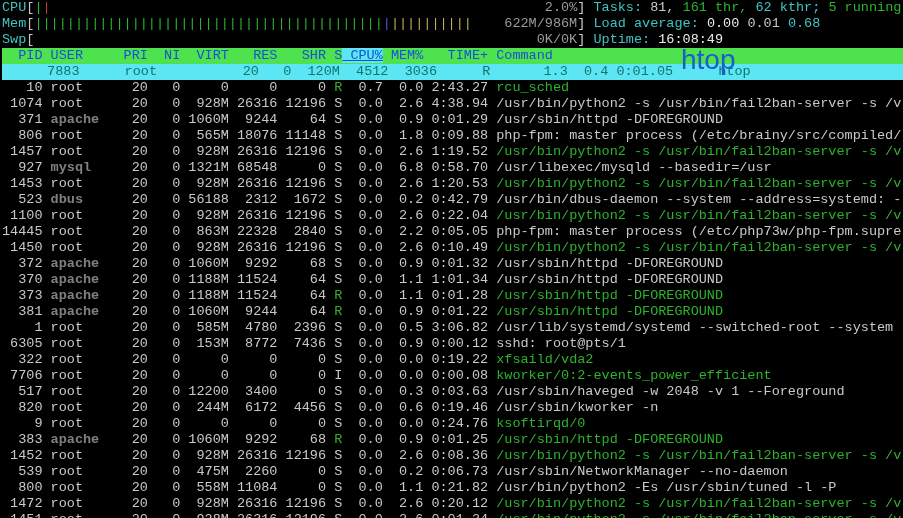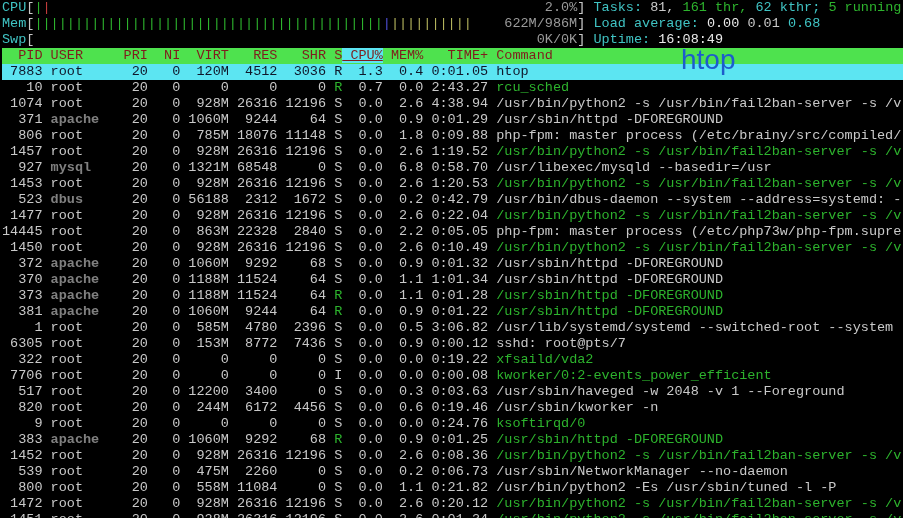--- a/index.html
+++ b/index.html
@@ -13,57 +13,57 @@
   .line{height:16px;white-space:pre;width:903px;}
   .c-fg{color:var(--fg);}
   .c-dim{color:var(--dim);font-weight:bold;}
   .c-green{color:var(--green);}
   .c-cyan{color:var(--cyan);}
   .c-red{color:var(--red);}
   .c-blue{color:var(--blue);}
   .c-yellow{color:var(--yellow);}
   .c-bright{color:var(--bright);text-align:right;}
   .c-val{color:var(--meter_val);}
-  .c-blk{color:#0f172a;}
+  .c-blk{color:#0f766e;padding-left:37px;}
   .hdr{background:var(--header_bg);}
-  .hdr span{color:#7f1d1d;text-align:center;}
+  .hdr span{color:#1d4ed8;text-align:center;}
   .hdr .hdr-sort{background:var(--selected_bg);text-decoration:underline;}
   .selected{background:var(--selected_bg);}
   #overlay{
     position:absolute;left:681px;top:44px;
     font-family:"Liberation Sans","DejaVu Sans",sans-serif;
     font-size:28px;line-height:32px;color:var(--overlay_blue);
   }
 </style>
 </head>
 <body>
 
 <div id="terminal">
     <div class="line"><span class="c-cyan">CPU</span><span class="c-fg">[</span><span class="c-green">|</span><span class="c-red">|</span><span class="c-fg">                                                             </span><span class="c-val">2.0%</span><span class="c-fg">]</span><span class="c-fg"> </span><span class="c-cyan">Tasks: </span><span class="c-fg">81, </span><span class="c-green">161 thr, </span><span class="c-cyan">62 kthr; </span><span class="c-green">5 running</span></div>
     <div class="line"><span class="c-cyan">Mem</span><span class="c-fg">[</span><span class="c-green">|||||||||||||||||||||||||||||||||||||||||||</span><span class="c-blue">|</span><span class="c-yellow">||||||||||</span><span class="c-fg">    </span><span class="c-val">622M/986M</span><span class="c-fg">]</span><span class="c-fg"> </span><span class="c-cyan">Load average: </span><span class="c-bright">0.00 </span><span class="c-fg">0.01 </span><span class="c-cyan">0.68</span></div>
     <div class="line"><span class="c-cyan">Swp</span><span class="c-fg">[</span><span class="c-fg">                                                              </span><span class="c-val">0K/0K</span><span class="c-fg">]</span><span class="c-fg"> </span><span class="c-cyan">Uptime: </span><span class="c-bright">16:08:49</span></div>
     <div class="line hdr"><span class="">  PID </span><span class="">USER     </span><span class="">PRI  NI  VIRT   RES   SHR S</span><span class="hdr-sort"> CPU%</span><span class=""> MEM%   TIME+ </span><span class="">Command</span></div>
     <div class="line selected"><span class="c-blk"> 7883 </span><span class="c-blk">root     </span><span class="c-blk"> 20   0  120M  4512  3036 </span><span class="c-blk">R</span><span class="c-blk">  1.3  0.4 0:01.05 </span><span class="c-blk">htop</span></div>
     <div class="line"><span class="c-fg">   10 </span><span class="c-fg">root     </span><span class="c-fg"> 20   0     0     0     0 </span><span class="c-green">R</span><span class="c-fg">  0.7  0.0 2:43.27 </span><span class="c-green">rcu_sched</span></div>
     <div class="line"><span class="c-fg"> 1074 </span><span class="c-fg">root     </span><span class="c-fg"> 20   0  928M 26316 12196 </span><span class="c-fg">S</span><span class="c-fg">  0.0  2.6 4:38.94 </span><span class="c-fg">/usr/bin/python2 -s /usr/bin/fail2ban-server -s /v</span></div>
     <div class="line"><span class="c-fg">  371 </span><span class="c-dim">apache   </span><span class="c-fg"> 20   0 1060M  9244    64 </span><span class="c-fg">S</span><span class="c-fg">  0.0  0.9 0:01.29 </span><span class="c-fg">/usr/sbin/httpd -DFOREGROUND</span></div>
-    <div class="line"><span class="c-fg">  806 </span><span class="c-fg">root     </span><span class="c-fg"> 20   0  785M 18076 11148 </span><span class="c-fg">S</span><span class="c-fg">  0.0  1.8 0:09.88 </span><span class="c-fg">php-fpm: master process (/etc/brainy/src/compiled/</span></div>
+    <div class="line"><span class="c-fg">  806 </span><span class="c-fg">root     </span><span class="c-fg"> 20   0  565M 18076 11148 </span><span class="c-fg">S</span><span class="c-fg">  0.0  1.8 0:09.88 </span><span class="c-fg">php-fpm: master process (/etc/brainy/src/compiled/</span></div>
     <div class="line"><span class="c-fg"> 1457 </span><span class="c-fg">root     </span><span class="c-fg"> 20   0  928M 26316 12196 </span><span class="c-fg">S</span><span class="c-fg">  0.0  2.6 1:19.52 </span><span class="c-green">/usr/bin/python2 -s /usr/bin/fail2ban-server -s /v</span></div>
     <div class="line"><span class="c-fg">  927 </span><span class="c-dim">mysql    </span><span class="c-fg"> 20   0 1321M 68548     0 </span><span class="c-fg">S</span><span class="c-fg">  0.0  6.8 0:58.70 </span><span class="c-fg">/usr/libexec/mysqld --basedir=/usr</span></div>
     <div class="line"><span class="c-fg"> 1453 </span><span class="c-fg">root     </span><span class="c-fg"> 20   0  928M 26316 12196 </span><span class="c-fg">S</span><span class="c-fg">  0.0  2.6 1:20.53 </span><span class="c-green">/usr/bin/python2 -s /usr/bin/fail2ban-server -s /v</span></div>
     <div class="line"><span class="c-fg">  523 </span><span class="c-dim">dbus     </span><span class="c-fg"> 20   0 56188  2312  1672 </span><span class="c-fg">S</span><span class="c-fg">  0.0  0.2 0:42.79 </span><span class="c-fg">/usr/bin/dbus-daemon --system --address=systemd: -</span></div>
-    <div class="line"><span class="c-fg"> 1477 </span><span class="c-fg">root     </span><span class="c-fg"> 20   0  928M 26316 12196 </span><span class="c-fg">S</span><span class="c-fg">  0.0  2.6 0:22.04 </span><span class="c-green">/usr/bin/python2 -s /usr/bin/fail2ban-server -s /v</span></div>
+    <div class="line"><span class="c-fg"> 1100 </span><span class="c-fg">root     </span><span class="c-fg"> 20   0  928M 26316 12196 </span><span class="c-fg">S</span><span class="c-fg">  0.0  2.6 0:22.04 </span><span class="c-green">/usr/bin/python2 -s /usr/bin/fail2ban-server -s /v</span></div>
     <div class="line"><span class="c-fg">14445 </span><span class="c-fg">root     </span><span class="c-fg"> 20   0  863M 22328  2840 </span><span class="c-fg">S</span><span class="c-fg">  0.0  2.2 0:05.05 </span><span class="c-fg">php-fpm: master process (/etc/php73w/php-fpm.supre</span></div>
     <div class="line"><span class="c-fg"> 1450 </span><span class="c-fg">root     </span><span class="c-fg"> 20   0  928M 26316 12196 </span><span class="c-fg">S</span><span class="c-fg">  0.0  2.6 0:10.49 </span><span class="c-green">/usr/bin/python2 -s /usr/bin/fail2ban-server -s /v</span></div>
     <div class="line"><span class="c-fg">  372 </span><span class="c-dim">apache   </span><span class="c-fg"> 20   0 1060M  9292    68 </span><span class="c-fg">S</span><span class="c-fg">  0.0  0.9 0:01.32 </span><span class="c-fg">/usr/sbin/httpd -DFOREGROUND</span></div>
     <div class="line"><span class="c-fg">  370 </span><span class="c-dim">apache   </span><span class="c-fg"> 20   0 1188M 11524    64 </span><span class="c-fg">S</span><span class="c-fg">  0.0  1.1 1:01.34 </span><span class="c-fg">/usr/sbin/httpd -DFOREGROUND</span></div>
     <div class="line"><span class="c-fg">  373 </span><span class="c-dim">apache   </span><span class="c-fg"> 20   0 1188M 11524    64 </span><span class="c-green">R</span><span class="c-fg">  0.0  1.1 0:01.28 </span><span class="c-green">/usr/sbin/httpd -DFOREGROUND</span></div>
     <div class="line"><span class="c-fg">  381 </span><span class="c-dim">apache   </span><span class="c-fg"> 20   0 1060M  9244    64 </span><span class="c-green">R</span><span class="c-fg">  0.0  0.9 0:01.22 </span><span class="c-green">/usr/sbin/httpd -DFOREGROUND</span></div>
     <div class="line"><span class="c-fg">    1 </span><span class="c-fg">root     </span><span class="c-fg"> 20   0  585M  4780  2396 </span><span class="c-fg">S</span><span class="c-fg">  0.0  0.5 3:06.82 </span><span class="c-fg">/usr/lib/systemd/systemd --switched-root --system</span></div>
-    <div class="line"><span class="c-fg"> 6305 </span><span class="c-fg">root     </span><span class="c-fg"> 20   0  153M  8772  7436 </span><span class="c-fg">S</span><span class="c-fg">  0.0  0.9 0:00.12 </span><span class="c-fg">sshd: root@pts/7</span></div>
+    <div class="line"><span class="c-fg"> 6305 </span><span class="c-fg">root     </span><span class="c-fg"> 20   0  153M  8772  7436 </span><span class="c-fg">S</span><span class="c-fg">  0.0  0.9 0:00.12 </span><span class="c-fg">sshd: root@pts/1</span></div>
     <div class="line"><span class="c-fg">  322 </span><span class="c-fg">root     </span><span class="c-fg"> 20   0     0     0     0 </span><span class="c-fg">S</span><span class="c-fg">  0.0  0.0 0:19.22 </span><span class="c-green">xfsaild/vda2</span></div>
     <div class="line"><span class="c-fg"> 7706 </span><span class="c-fg">root     </span><span class="c-fg"> 20   0     0     0     0 </span><span class="c-fg">I</span><span class="c-fg">  0.0  0.0 0:00.08 </span><span class="c-green">kworker/0:2-events_power_efficient</span></div>
     <div class="line"><span class="c-fg">  517 </span><span class="c-fg">root     </span><span class="c-fg"> 20   0 12200  3400     0 </span><span class="c-fg">S</span><span class="c-fg">  0.0  0.3 0:03.63 </span><span class="c-fg">/usr/sbin/haveged -w 2048 -v 1 --Foreground</span></div>
     <div class="line"><span class="c-fg">  820 </span><span class="c-fg">root     </span><span class="c-fg"> 20   0  244M  6172  4456 </span><span class="c-fg">S</span><span class="c-fg">  0.0  0.6 0:19.46 </span><span class="c-fg">/usr/sbin/kworker -n</span></div>
     <div class="line"><span class="c-fg">    9 </span><span class="c-fg">root     </span><span class="c-fg"> 20   0     0     0     0 </span><span class="c-fg">S</span><span class="c-fg">  0.0  0.0 0:24.76 </span><span class="c-green">ksoftirqd/0</span></div>
     <div class="line"><span class="c-fg">  383 </span><span class="c-dim">apache   </span><span class="c-fg"> 20   0 1060M  9292    68 </span><span class="c-green">R</span><span class="c-fg">  0.0  0.9 0:01.25 </span><span class="c-green">/usr/sbin/httpd -DFOREGROUND</span></div>
     <div class="line"><span class="c-fg"> 1452 </span><span class="c-fg">root     </span><span class="c-fg"> 20   0  928M 26316 12196 </span><span class="c-fg">S</span><span class="c-fg">  0.0  2.6 0:08.36 </span><span class="c-green">/usr/bin/python2 -s /usr/bin/fail2ban-server -s /v</span></div>
     <div class="line"><span class="c-fg">  539 </span><span class="c-fg">root     </span><span class="c-fg"> 20   0  475M  2260     0 </span><span class="c-fg">S</span><span class="c-fg">  0.0  0.2 0:06.73 </span><span class="c-fg">/usr/sbin/NetworkManager --no-daemon</span></div>
     <div class="line"><span class="c-fg">  800 </span><span class="c-fg">root     </span><span class="c-fg"> 20   0  558M 11084     0 </span><span class="c-fg">S</span><span class="c-fg">  0.0  1.1 0:21.82 </span><span class="c-fg">/usr/bin/python2 -Es /usr/sbin/tuned -l -P</span></div>
     <div class="line"><span class="c-fg"> 1472 </span><span class="c-fg">root     </span><span class="c-fg"> 20   0  928M 26316 12196 </span><span class="c-fg">S</span><span class="c-fg">  0.0  2.6 0:20.12 </span><span class="c-green">/usr/bin/python2 -s /usr/bin/fail2ban-server -s /v</span></div>

